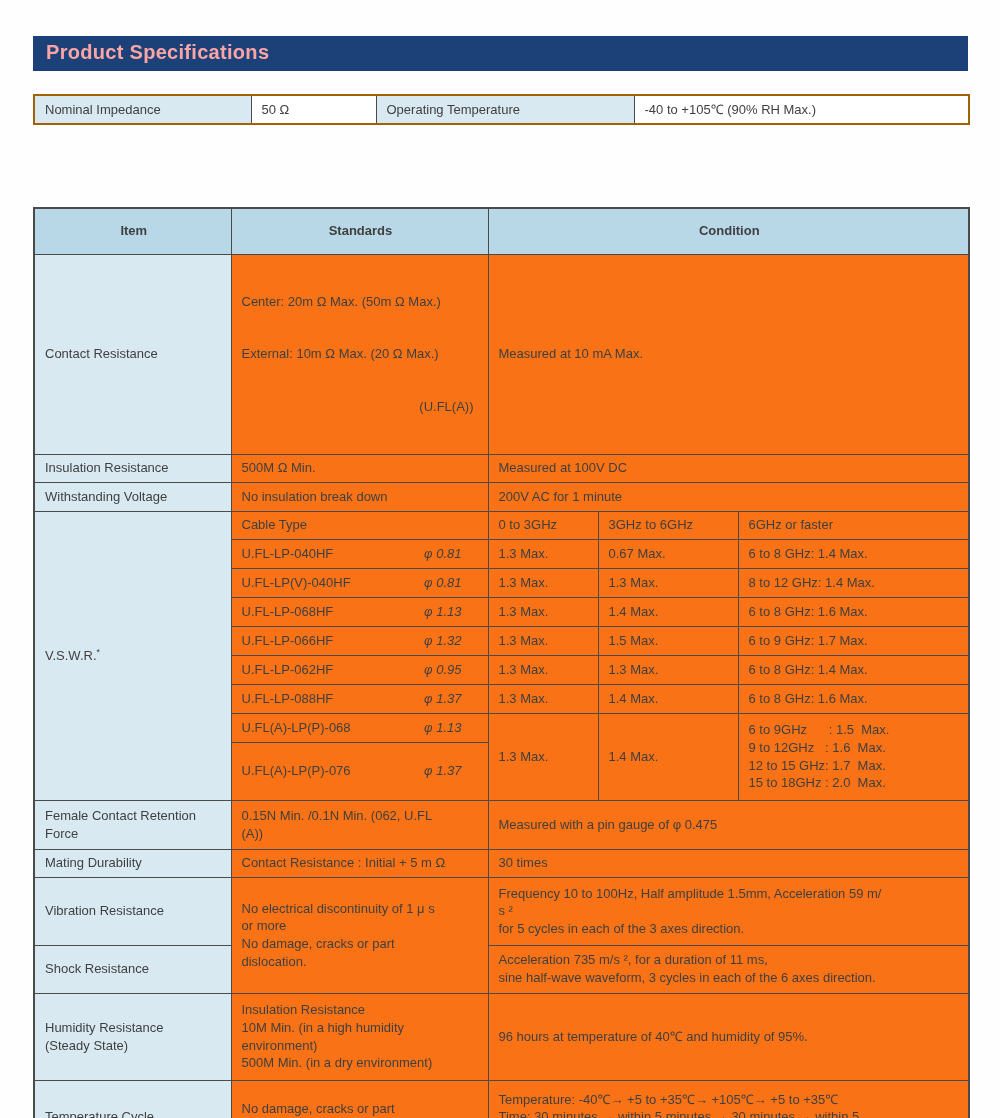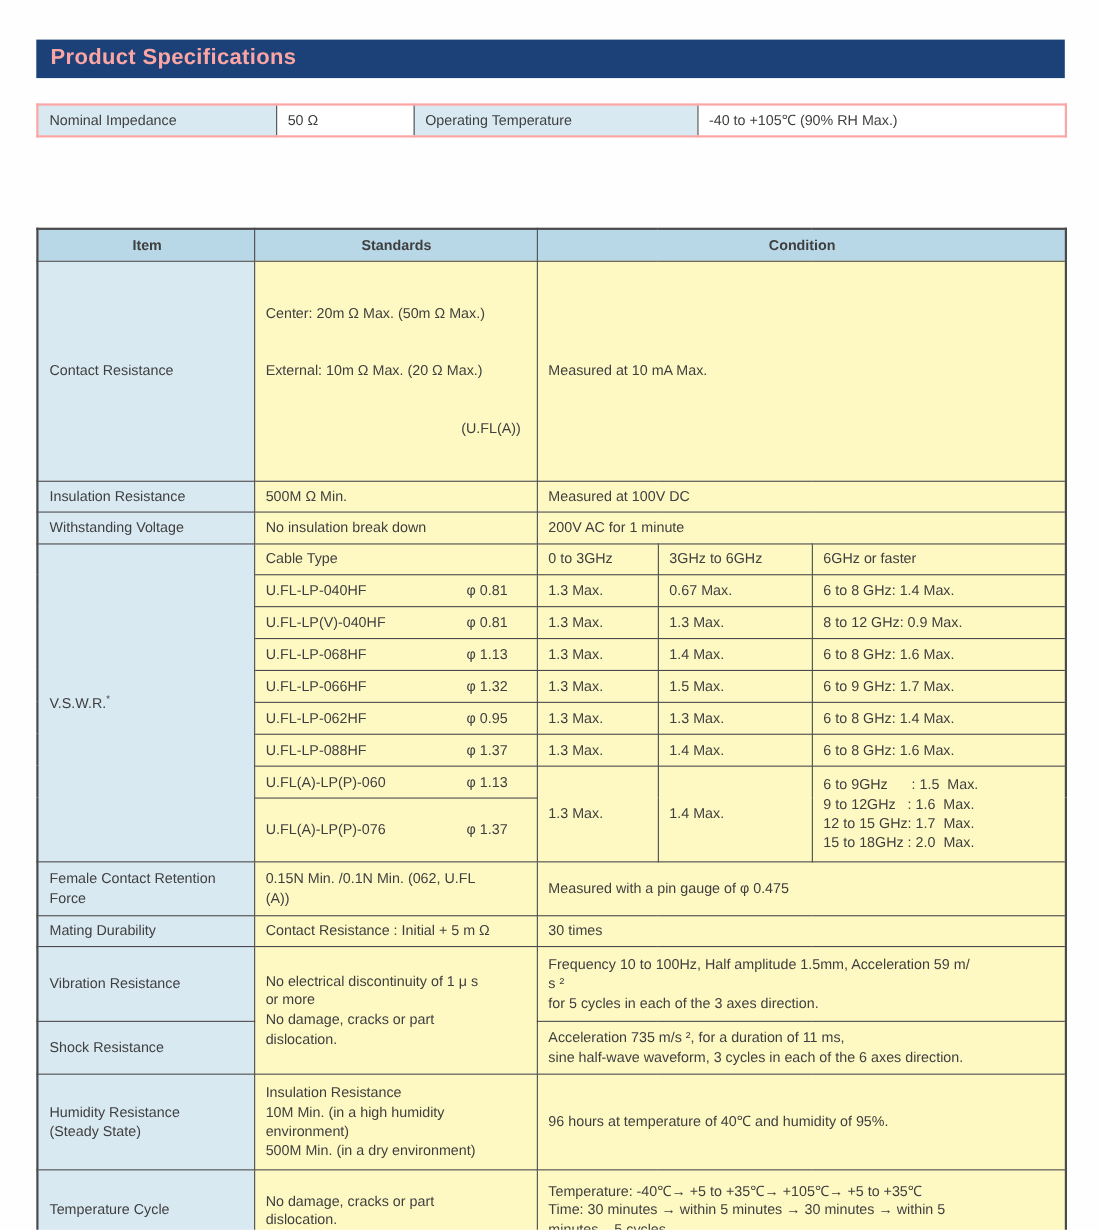--- a/index.html
+++ b/index.html
@@ -32,42 +32,42 @@
     font-size: 13px;
     vertical-align: middle;
     box-sizing: border-box;
     padding: 3px 8px 3px 10px;
     white-space: pre-wrap;
     line-height: 1.35;
   }
   .summary-table {
     margin-top: 23px;
     width: 935px;
-    border: 2px solid #fca5a5;
+    border: 2px solid #a16207;
   }
   .summary-table td { height: 29px; }
   .cell-label { background: #d9e9f2; }
   .cell-value { background: #ffffff; }
 
   .spec-table {
     margin-top: 82px;
     width: 935px;
     border: 2px solid #4a4a4a;
   }
   .spec-table th {
     background: #b8d7e7;
     font-weight: bold;
     text-align: center;
     height: 29px;
   }
   .item-cell { background: #d9e9f2; }
-  .std-cell, .cond-cell { background: #fef9c3; }
+  .std-cell, .cond-cell { background: #f97316; }
   .right-line { text-align: right; padding-right: 6px; }
   .cable-flex { display: flex; justify-content: space-between; }
-  .cable-flex .dia { padding-right: 18px; }
+  .cable-flex .dia { padding-right: 18px; font-style: italic; }
   .vswr-sup { font-size: 9px; vertical-align: super; }
 </style>
 </head>
 <body>
 
 <div class="page">
 
   <div class="banner">Product Specifications</div>
 
   <table class="summary-table">
@@ -90,21 +90,21 @@
   <table class="spec-table">
     <colgroup>
       <col style="width:197px">
         <col style="width:257px">
         <col style="width:110px">
         <col style="width:140px">
         <col style="width:231px">
     </colgroup>
 
     <tbody>
-        <tr style="height:29px">
+        <tr style="height:46px">
       <th>Item</th>
       <th>Standards</th>
       <th colspan="3">Condition</th>
     </tr>
 
     <tr style="height:69px">
       <td class="item-cell">Contact Resistance</td>
       <td class="std-cell">
         <div>Center: 20m Ω Max. (50m Ω Max.)</div>
         <div>External: 10m Ω Max. (20 Ω Max.)</div>
@@ -136,21 +136,21 @@
     <tr style="height:29px">
       <td class="std-cell"><div class="cable-flex"><span>U.FL-LP-040HF</span><span class="dia">φ 0.81</span></div></td>
       <td class="cond-cell">1.3 Max.</td>
       <td class="cond-cell">0.67 Max.</td>
       <td class="cond-cell">6 to 8 GHz: 1.4 Max.</td>
     </tr>
     <tr style="height:29px">
       <td class="std-cell"><div class="cable-flex"><span>U.FL-LP(V)-040HF</span><span class="dia">φ 0.81</span></div></td>
       <td class="cond-cell">1.3 Max.</td>
       <td class="cond-cell">1.3 Max.</td>
-      <td class="cond-cell">8 to 12 GHz: 0.9 Max.</td>
+      <td class="cond-cell">8 to 12 GHz: 1.4 Max.</td>
     </tr>
     <tr style="height:29px">
       <td class="std-cell"><div class="cable-flex"><span>U.FL-LP-068HF</span><span class="dia">φ 1.13</span></div></td>
       <td class="cond-cell">1.3 Max.</td>
       <td class="cond-cell">1.4 Max.</td>
       <td class="cond-cell">6 to 8 GHz: 1.6 Max.</td>
     </tr>
     <tr style="height:29px">
       <td class="std-cell"><div class="cable-flex"><span>U.FL-LP-066HF</span><span class="dia">φ 1.32</span></div></td>
       <td class="cond-cell">1.3 Max.</td>
@@ -164,21 +164,21 @@
       <td class="cond-cell">6 to 8 GHz: 1.4 Max.</td>
     </tr>
     <tr style="height:29px">
       <td class="std-cell"><div class="cable-flex"><span>U.FL-LP-088HF</span><span class="dia">φ 1.37</span></div></td>
       <td class="cond-cell">1.3 Max.</td>
       <td class="cond-cell">1.4 Max.</td>
       <td class="cond-cell">6 to 8 GHz: 1.6 Max.</td>
     </tr>
 
     <tr style="height:29px">
-      <td class="std-cell"><div class="cable-flex"><span>U.FL(A)-LP(P)-060</span><span class="dia">φ 1.13</span></div></td>
+      <td class="std-cell"><div class="cable-flex"><span>U.FL(A)-LP(P)-068</span><span class="dia">φ 1.13</span></div></td>
       <td class="cond-cell" rowspan="2">1.3 Max.</td>
       <td class="cond-cell" rowspan="2">1.4 Max.</td>
       <td class="cond-cell" rowspan="2">6 to 9GHz      : 1.5  Max.
 9 to 12GHz   : 1.6  Max.
 12 to 15 GHz: 1.7  Max.
 15 to 18GHz : 2.0  Max.</td>
     </tr>
     <tr style="height:58px">
       <td class="std-cell"><div class="cable-flex"><span>U.FL(A)-LP(P)-076</span><span class="dia">φ 1.37</span></div></td>
     </tr>

